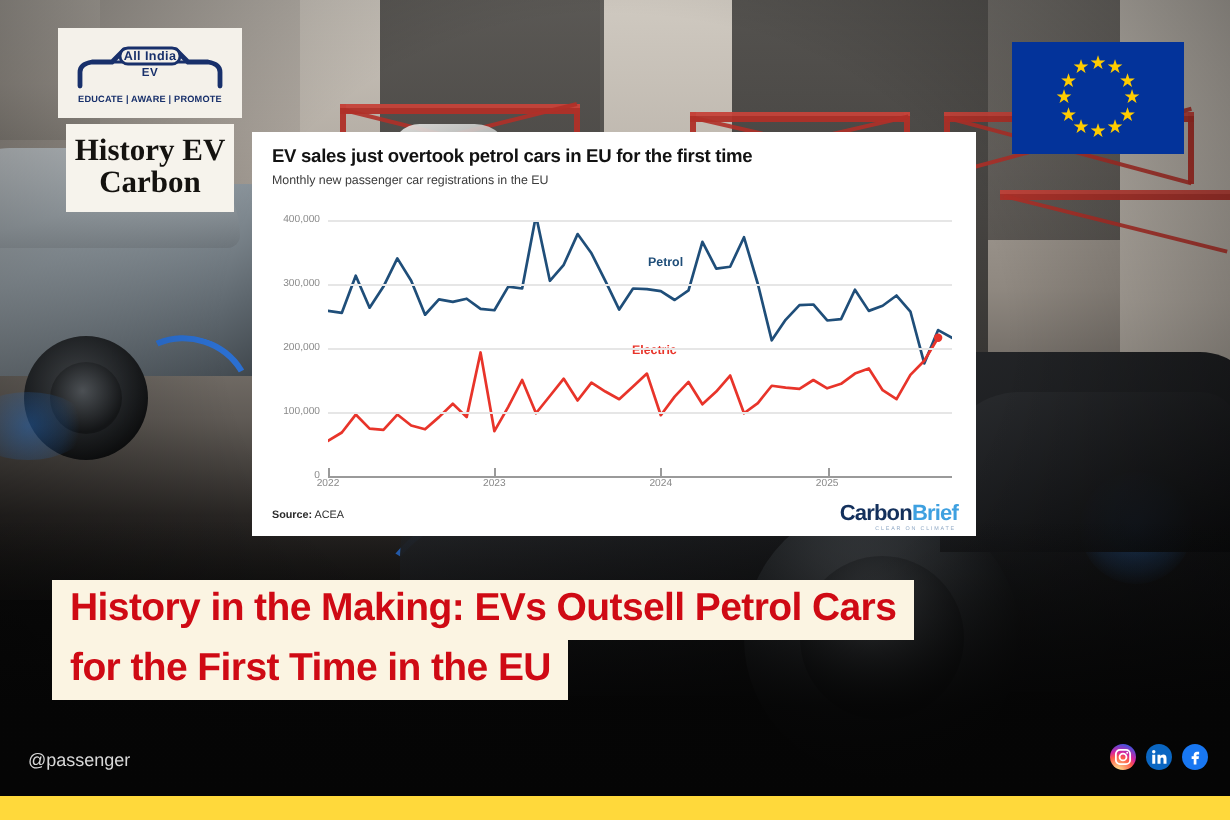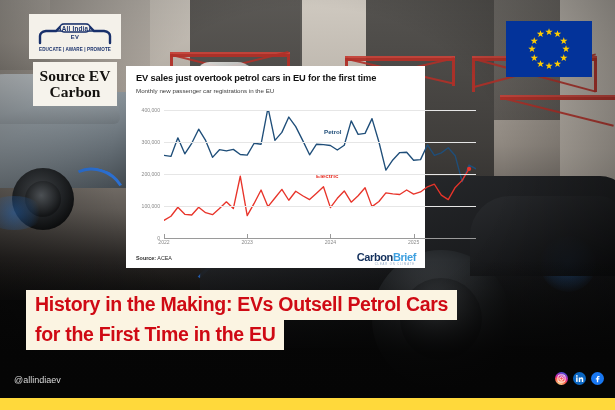--- a/index.html
+++ b/index.html
@@ -41,21 +41,21 @@
   .gev{position:absolute;left:33px;top:62px;width:84px;height:44px;background:#f6f3ec;
     display:flex;flex-direction:column;align-items:center;justify-content:center;
     font-family:"Liberation Serif",serif;font-weight:700;color:#14120f;line-height:1.02;}
   .gev span{font-size:15.5px;display:block;text-align:center;}
 
   
   .euflag{position:absolute;left:506px;top:21px;width:86px;height:56px;background:#03339a;}
   .euflag .st{position:absolute;transform:translate(-50%,-50%);color:#ffcc00;font-size:9.5px;line-height:1;}
 
   
-  .card{position:absolute;left:126px;top:66px;width:299px;height:202px;background:#ffffff;}
+  .card{position:absolute;left:126px;top:66px;width:362px;height:202px;background:#ffffff;}
   .card-h{padding:7px 10px 0 10px;}
   .card-title{font-size:9.3px;font-weight:700;color:#121212;letter-spacing:-.15px;line-height:1.2;}
   .card-sub{font-size:6.2px;color:#3b3b3b;margin-top:2.5px;line-height:1.2;}
 
   .plot{position:absolute;left:38px;top:44px;width:312px;height:128px;}
   .gridline{position:absolute;left:0;width:312px;height:1px;background:#e6e6e6;}
   .gridline.zero{background:#9a9a9a;height:1px;}
   .ylab{position:absolute;right:100%;margin-right:4px;transform:translateY(-50%);
     font-size:5.1px;color:#8a8a8a;white-space:nowrap;}
   .xaxis{position:absolute;left:38px;top:172px;width:312px;height:12px;}
@@ -154,21 +154,21 @@
         <path d="M10 9 L68 9" stroke="#18306b" stroke-width="1.6"></path>
         <rect x="24" y="2" width="30" height="8" rx="4" fill="#f4f1ea" stroke="#18306b" stroke-width="1.4"></rect>
       </svg>
       <div class="logo-allindia">All India</div>
       <div class="logo-ev">EV</div>
     </div>
     <div class="logo-tag">EDUCATE | AWARE | PROMOTE</div>
   </div>
 
   <div class="gev">
-    <span>Source EV</span>
+    <span>History EV</span>
     <span>Carbon</span>
   </div>
 
   <div class="euflag" id="euflag">
       <div class="st" style="left: 43px; top: 11px;">★</div>
       <div class="st" style="left: 51.5px; top: 13.2776px;">★</div>
       <div class="st" style="left: 57.7224px; top: 19.5px;">★</div>
       <div class="st" style="left: 60px; top: 28px;">★</div>
       <div class="st" style="left: 57.7224px; top: 36.5px;">★</div>
       <div class="st" style="left: 51.5px; top: 42.7224px;">★</div>
@@ -224,21 +224,21 @@
 
     <div class="cb">
       <span class="c1">Carbon</span><span class="c2">Brief</span>
     </div>
     <div class="cb-sub">CLEAR ON CLIMATE</div>
   </div>
 
   <div class="hl hl2">for the First Time in the EU</div>
   <div class="hl hl1">History in the Making: EVs Outsell Petrol Cars</div>
 
-  <div class="handle">@allindiaev</div>
+  <div class="handle">@passenger</div>
 
   <div class="socials">
     <div class="sico ig">
       <svg width="9" height="9" viewBox="0 0 24 24" fill="none" stroke="#fff" stroke-width="2.4">
         <rect x="2.5" y="2.5" width="19" height="19" rx="5.5"></rect>
         <circle cx="12" cy="12" r="4.6"></circle>
         <circle cx="17.6" cy="6.4" r="1.3" fill="#fff" stroke="none"></circle>
       </svg>
     </div>
     <div class="sico li">

